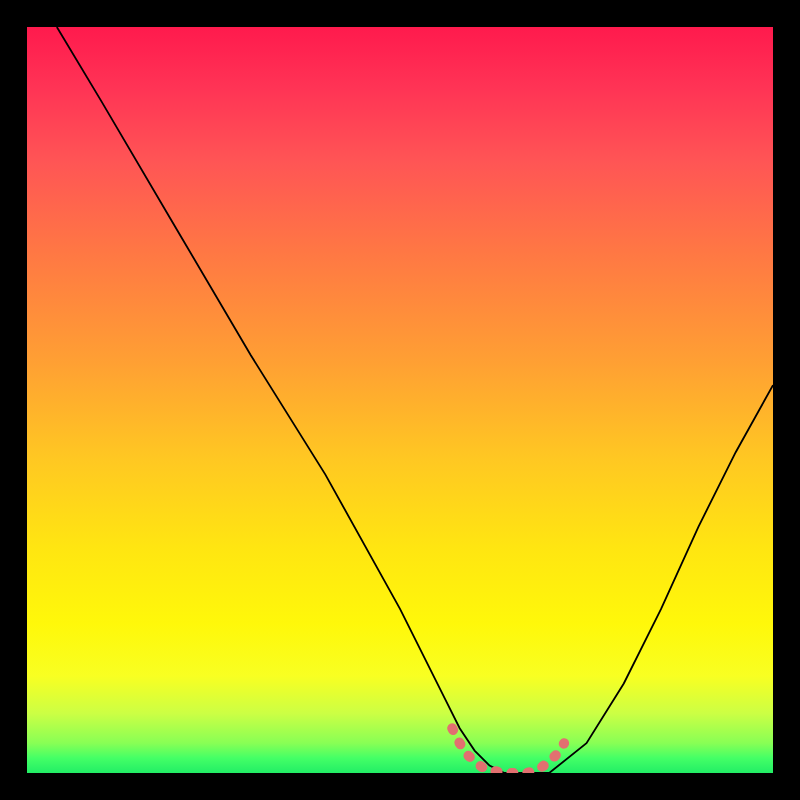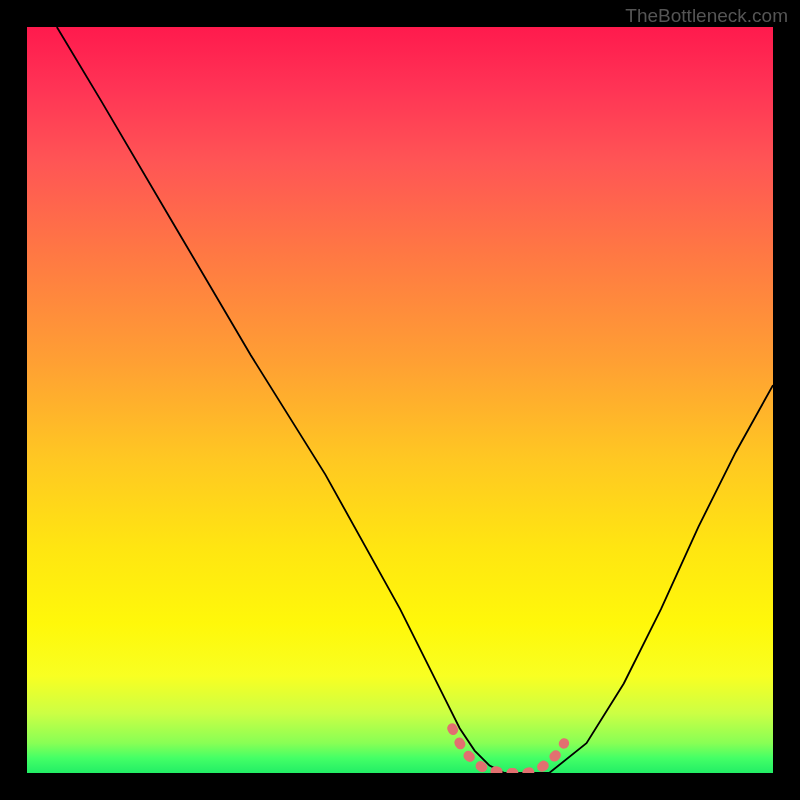--- a/index.html
+++ b/index.html
@@ -53,21 +53,20 @@
       left: 0;
       top: 0;
       width: 746px;
       height: 746px;
     }
   </style>
 </head>
 <body>
 
 <div class="chart-container">
-  <div class="watermark">TheBottleneck.com</div>
   <div class="plot-area">
     <svg class="curves" viewBox="0 0 746 746" preserveAspectRatio="none">
       <g id="main-curve">
           <path d="M29.84 0.00 L74.60 74.60 L149.20 201.42 L223.80 328.24 L298.40 447.60 L373.00 581.88 L417.76 671.40 L432.68 701.24 L447.60 723.62 L462.52 738.54 L477.44 746.00 L492.36 746.00 L507.28 746.00 L522.20 746.00 L559.50 716.16 L596.80 656.48 L634.10 581.88 L671.40 499.82 L708.70 425.22 L746.00 358.08" stroke="#000000" stroke-width="1.8" fill="none"></path>
         </g>
       <g id="marker-curve">
           <path d="M425.22 701.24 L432.68 716.16 L440.14 727.35 L447.60 734.81 L455.06 740.03 L462.52 743.02 L469.98 744.51 L477.44 746.00 L484.90 746.00 L492.36 746.00 L499.82 746.00 L507.28 743.76 L514.74 740.03 L522.20 734.81 L529.66 727.35 L537.12 716.16" stroke="#e27070" stroke-width="10" stroke-linecap="round" stroke-dasharray="2 14" fill="none"></path>
         </g>
     </svg>
   </div>

